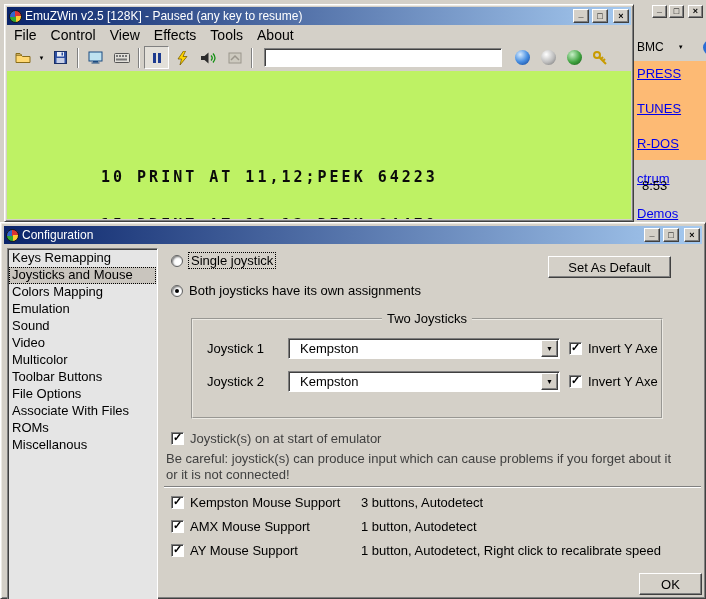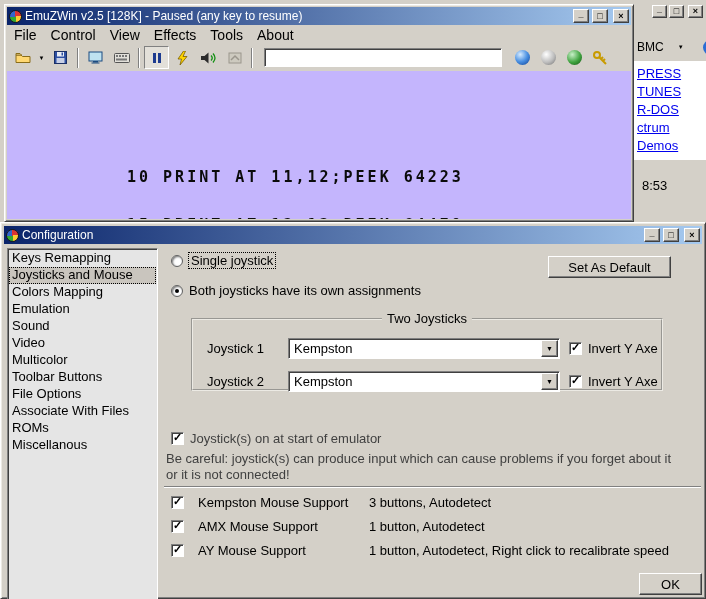--- a/index.html
+++ b/index.html
@@ -17,68 +17,68 @@
   .shift-down{transform:translateY(-2px)}
   .close-gap{margin-left:2px}
 
   
   .bg-strip{position:absolute;left:634px;top:0;width:72px;height:222px;background:#D4D0C8}
   .bg-winbtns{position:absolute;top:5px;right:3px;display:flex;gap:2px}
   .bg-winbtns .win-btn{width:15px;height:13px}
   .bg-toolbar{position:absolute;top:36px;left:3px;right:0;height:22px;display:flex;align-items:center;gap:14px;font-size:12px}
   .help-circle{width:15px;height:15px;border-radius:50%;background:#2A6CD4;color:#fff;font-size:11px;font-weight:bold;display:flex;align-items:center;justify-content:center;margin-left:5px;flex:none}
   .mini-arrow{font-size:6px;line-height:1}
-  .bg-content{position:absolute;top:61px;left:0;right:0;height:99px;background:#ffffff;padding:5px 0 0 3px;display:flex;flex-direction:column;gap:3px}
+  .bg-content{position:absolute;top:61px;left:0;right:0;height:99px;background:#fdba74;padding:5px 0 0 3px;display:flex;flex-direction:column;gap:20px}
   .link{color:#0000EE;text-decoration:underline;font-size:13px;cursor:pointer;white-space:nowrap}
   .bg-footer{position:absolute;top:160px;left:0;right:0;bottom:0;padding:18px 0 0 8px;font-size:13px}
 
   
   .emu-window{position:absolute;left:4px;top:4px;width:630px;height:218px;display:flex;flex-direction:column;padding:2px}
   .menubar{height:19px;display:flex;align-items:center;font-size:14px}
   .menu-item{padding:2px 7px;cursor:default}
   .toolbar{height:27px;display:flex;align-items:center;gap:1px;padding:0 3px}
   .tbtn{width:25px;height:23px;display:flex;align-items:center;justify-content:center;flex:none}
   .tbtn.pressed{border:1px solid;border-color:#808080 #fff #fff #808080;background:#E3E0D9}
   .tsplit{width:11px;height:23px;display:flex;align-items:center;justify-content:center}
   .tsep{width:2px;height:20px;border-left:1px solid #808080;border-right:1px solid #fff;margin:0 3px;flex:none}
   .tfield{width:238px;height:19px;background:#fff;font:12px "Liberation Sans",sans-serif;padding:0 3px;margin:0 7px;outline:none;flex:none}
   .pause-bars{display:flex;gap:2px}
   .pause-bars i{width:3px;height:10px;background:#1D3B8F}
   .sphere{width:15px;height:15px;border-radius:50%;display:block}
   .s-blue{background:radial-gradient(circle at 35% 30%,#D6EBFF,#4A90E2 50%,#0B3D91)}
   .s-gray{background:radial-gradient(circle at 35% 30%,#FFFFFF,#BDBDBD 55%,#6E6E6E)}
   .s-multi{background:radial-gradient(circle at 35% 30%,#C8F0C8,#3FA33F 55%,#145214)}
-  .zx-screen{flex:1;background:#c4b5fd;font-family:"DejaVu Sans Mono",monospace;font-size:15px;font-weight:bold;letter-spacing:3px;line-height:16px;padding:66px 0 0 120px;color:#0B0B0B;white-space:pre;overflow:hidden}
+  .zx-screen{flex:1;background:#bef264;font-family:"DejaVu Sans Mono",monospace;font-size:15px;font-weight:bold;letter-spacing:3px;line-height:16px;padding:66px 0 0 94px;color:#0B0B0B;white-space:pre;overflow:hidden}
 
   
   .config-dialog{position:absolute;left:0;top:222px;width:706px;height:377px}
   .cfg-titlebar{position:absolute;left:3px;top:3px;right:3px}
   .listbox{position:absolute;left:6px;top:25px;width:151px;height:374px;background:#e5e5e5;font-size:13px;padding:1px}
   .list-item{height:17px;line-height:16px;padding:0 3px;white-space:nowrap;overflow:hidden;cursor:default}
   .list-item.selected{background:#C9C5BE;outline:1px dotted #000;outline-offset:-1px}
   .abs{position:absolute}
   .radio-row{display:flex;align-items:center;gap:6px}
   .radio{width:12px;height:12px;border-radius:50%;background:#fff;border:1px solid #606060;box-shadow:inset 1px 1px 2px rgba(64,64,64,.7);position:relative;flex:none}
   .radio.sel::after{content:"";position:absolute;left:3px;top:3px;width:4px;height:4px;border-radius:50%;background:#000}
   .focus-dotted{outline:1px dotted #000;padding:0 2px}
   .push{display:flex;align-items:center;justify-content:center;font-size:13px;cursor:default}
   .groupbox{border:2px groove #ECEAE4;position:absolute}
   .legend{position:absolute;top:-9px;left:50%;transform:translateX(-50%);background:#D4D0C8;padding:0 5px;white-space:nowrap}
   .joy-row{position:absolute;left:14px;display:flex;align-items:center;height:21px}
   .joy-label{width:81px;flex:none}
   .combo{width:272px;height:21px;background:#fff;border:1px solid;border-color:#808080 #fff #fff #808080;box-shadow:inset 1px 1px 0 #404040;display:flex;align-items:center;margin-right:9px;flex:none}
-  .combo .val{flex:1;padding-left:5px}
+  .combo .val{flex:1;padding-left:11px}
   .combo-btn{width:17px;height:17px;margin:1px;display:flex;align-items:center;justify-content:center;flex:none;font-size:7px}
   .check-row{display:flex;align-items:center;gap:6px}
   .checkbox{width:13px;height:13px;background:#fff;border:1px solid;border-color:#808080 #fff #fff #808080;box-shadow:inset 1px 1px 0 #404040;display:flex;align-items:center;justify-content:center;font-size:11px;font-weight:bold;flex:none}
   .checkbox span{margin-top:-2px}
   .maroon{color:#404040}
   .divider{border-top:1px solid #808080;border-bottom:1px solid #fff;height:2px}
   .mouse-row{position:absolute;display:flex;align-items:center}
-  .m-label{margin-left:14px;width:171px}
+  .m-label{margin-left:6px;width:171px}
   .arrow-glyph{font-size:7px;line-height:1}
 </style>
 </head>
 <body>
 
 <div class="bg-strip">
   <div class="bg-winbtns">
     <div class="win-btn btn3">
         <span class="shift-down">_</span>
       </div>
@@ -256,21 +256,21 @@
 
   <div class="push btn3 abs" style="left:547px;top:33px;width:123px;height:22px">
     <span>Set As Default</span>
   </div>
 
   <div class="radio-row abs" style="left:170px;top:60px">
     <span class="radio sel"></span>
     <span>Both joysticks have its own assignments</span>
   </div>
 
-  <div class="groupbox" style="left:190px;top:95px;width:472px;height:73px">
+  <div class="groupbox" style="left:190px;top:95px;width:472px;height:101px">
     <span class="legend">Two Joysticks</span>
     <div class="joy-row" style="top:18px">
       <span class="joy-label">Joystick 1</span>
       <div class="combo">
         <span class="val">Kempston</span>
         <div class="combo-btn btn3">
             <span class="arrow-glyph">▼</span>
           </div>
       </div>
       <div class="check-row">

